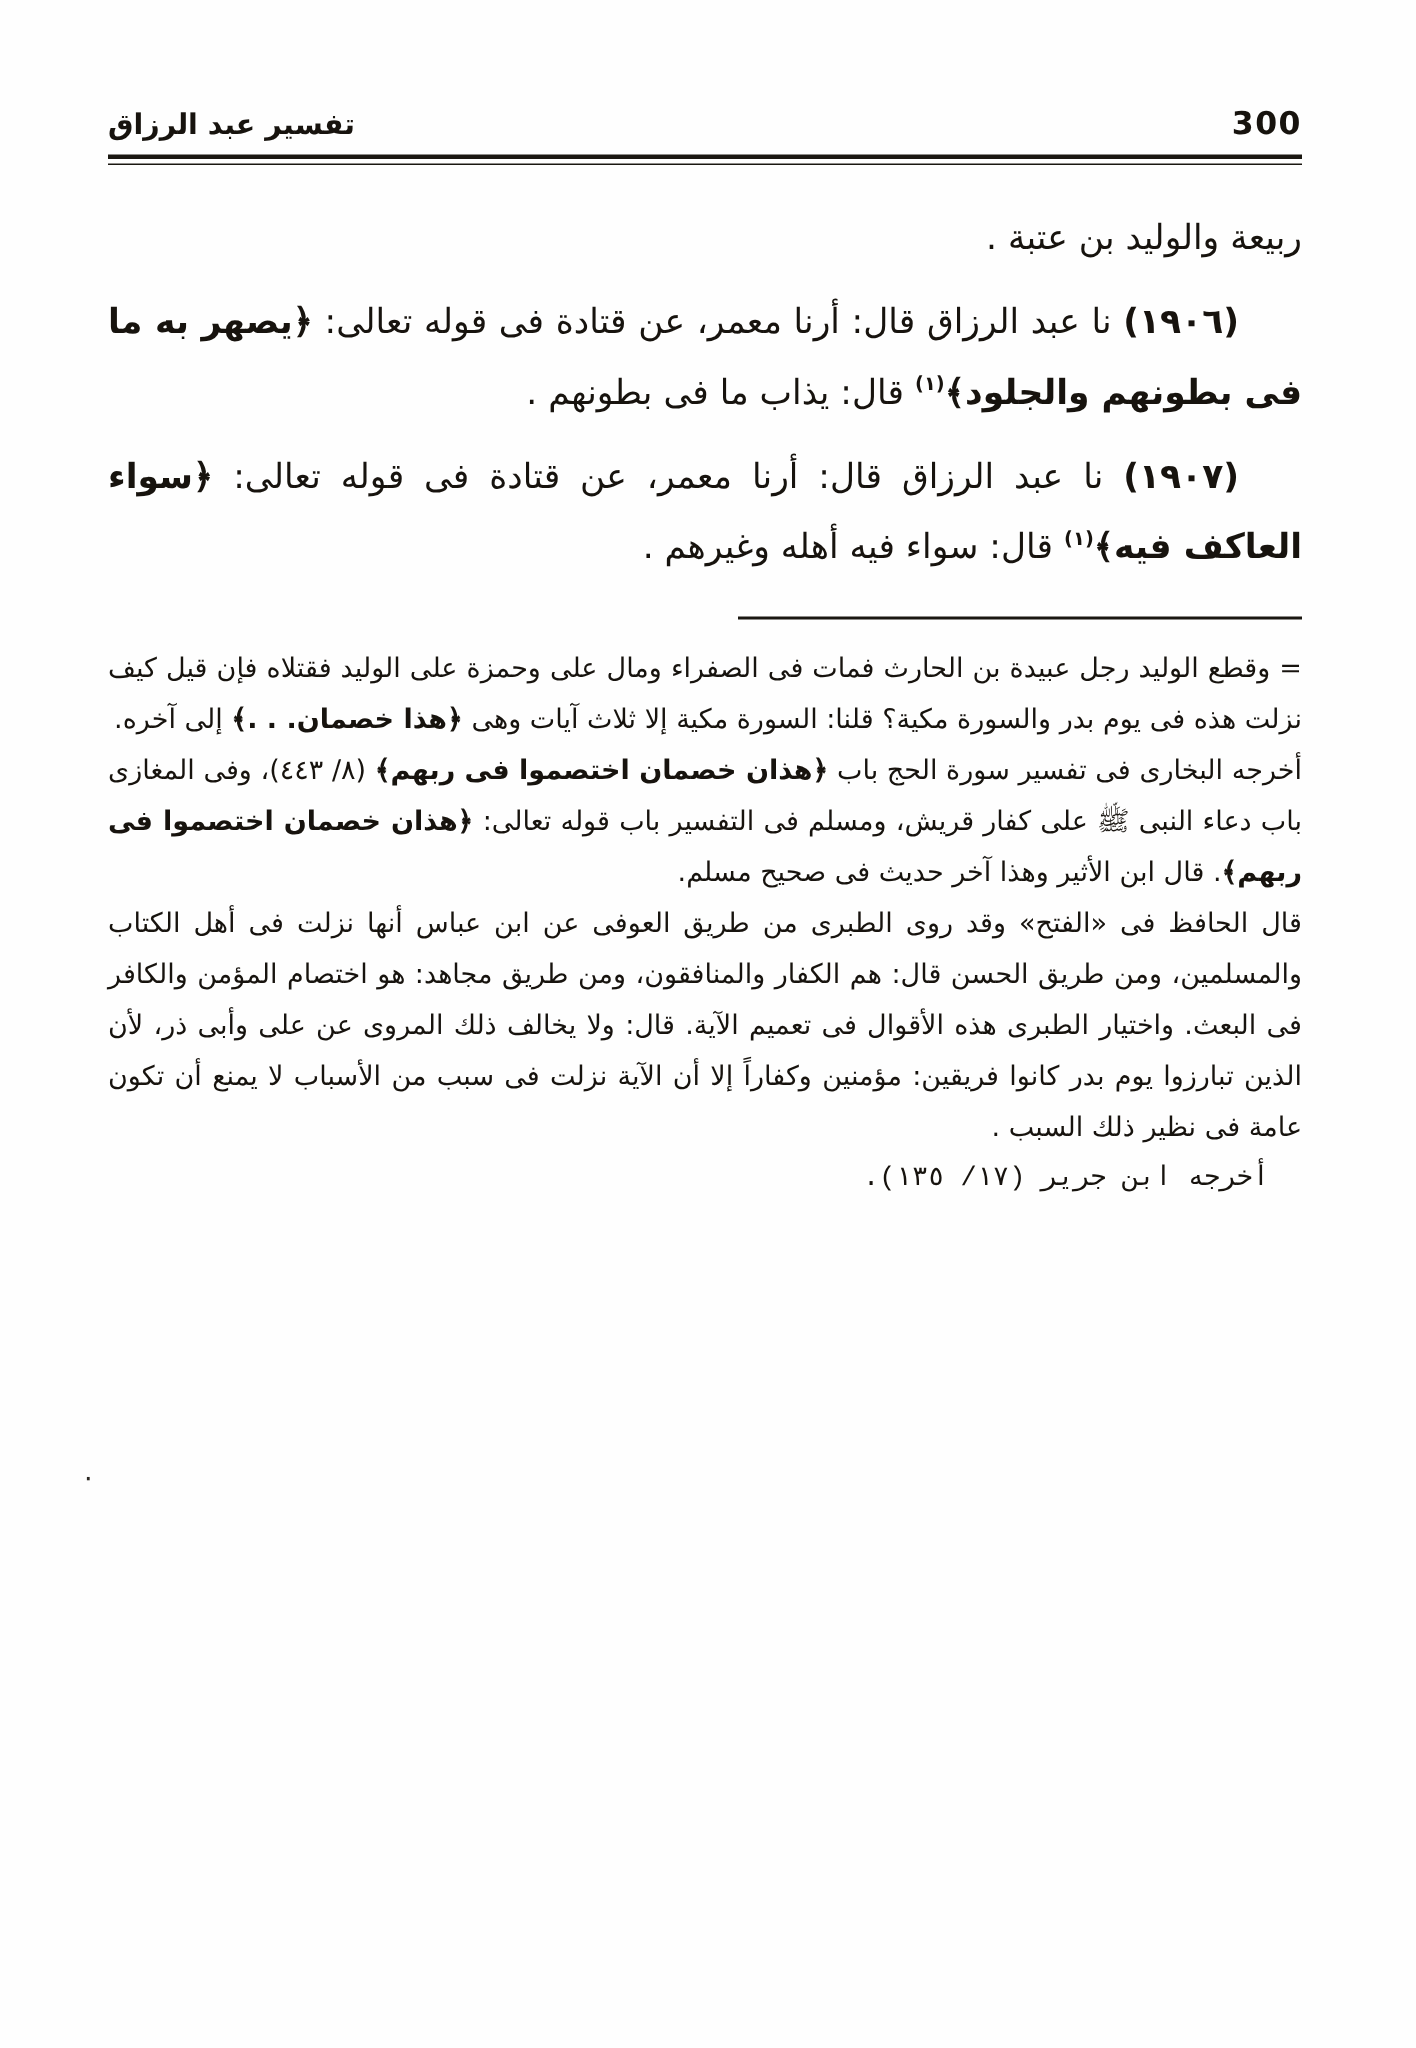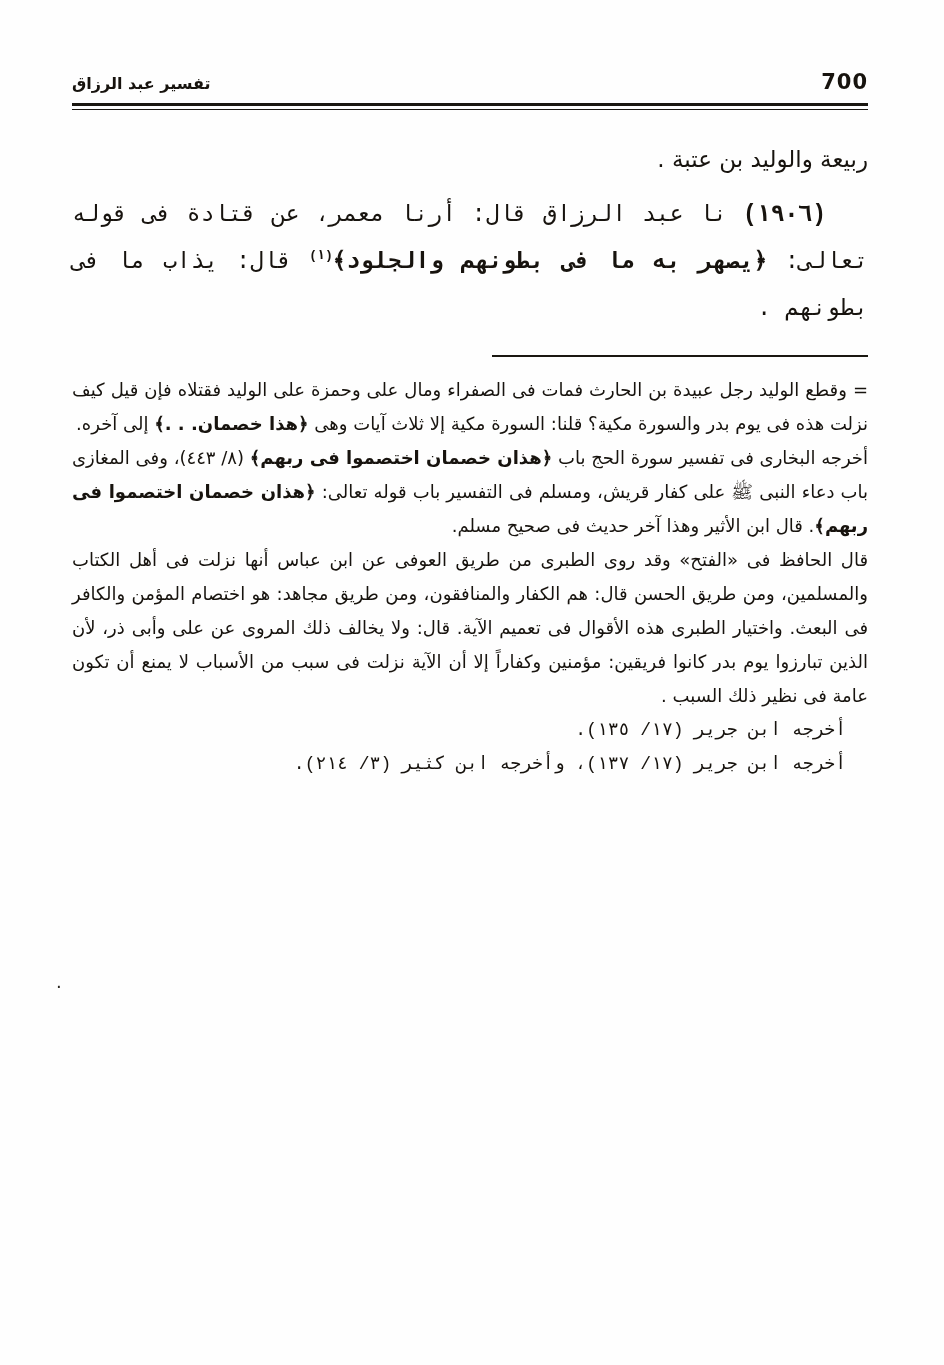--- a/index.html
+++ b/index.html
@@ -19,38 +19,38 @@
   }
 
   
   .running-head {
     display: flex;
     justify-content: space-between;
     align-items: baseline;
     font-weight: bold;
   }
   .pagenum { font-size: 21px; letter-spacing: 1px; margin-right: 0; padding-left: 52px; }
-  .title   { font-size: 16px; }
+  .title   { font-size: 19px; }
 
   .head-rule {
     margin-top: 9px;
     height: 7px;
     border-top: 3.5px solid #1a1711;
     border-bottom: 1.5px solid #1a1711;
   }
 
   
   .body-text {
     margin-top: 26px;
     font-size: 23px;
     line-height: 47px;
     text-align: justify;
   }
   .cont { }
-  .hadith { text-indent: 42px; margin-top: 9px; font-family: Liberation Mono, monospace; }
+  .hadith { text-indent: 42px; margin-top: 9px; }
   .num, .quran, .b { font-weight: bold; }
   .fnref {
     font-weight: bold;
     font-size: 13px;
     line-height: 0;
     vertical-align: 9px;
   }
 
   
   .fn-sep {
@@ -79,49 +79,49 @@
     font-size: 18px;
     color: #2a2620;
   }
 </style>
 </head>
 <body>
 
 <div class="page" dir="rtl" lang="ar">
 
   <header class="running-head">
-    <span class="pagenum">700</span>
+    <span class="pagenum">300</span>
     <span class="title">تفسير عبد الرزاق</span>
   </header>
 
   <div class="head-rule"></div>
 
   <main class="body-text">
     <p class="cont">ربيعة والوليد بن عتبة .</p>
 
     <p class="hadith"><b class="num">(١٩٠٦)</b><span> نا عبد الرزاق قال: أرنا معمر، عن قتادة فى قوله تعالى: </span><b class="quran">﴿يصهر به ما فى بطونهم والجلود﴾</b><sup class="fnref">(١)</sup><span> قال: يذاب ما فى بطونهم .</span></p>
 
+    <p class="hadith"><b class="num">(١٩٠٧)</b><span> نا عبد الرزاق قال: أرنا معمر، عن قتادة فى قوله تعالى: </span><b class="quran">﴿سواء العاكف فيه﴾</b><sup class="fnref">(١)</sup><span> قال: سواء فيه أهله وغيرهم .</span></p>
   </main>
 
   <div class="fn-sep"></div>
 
   <section class="footnotes">
 
     <p class="fn"><span>= وقطع الوليد رجل عبيدة بن الحارث فمات فى الصفراء ومال على وحمزة على الوليد فقتلاه فإن قيل كيف نزلت هذه فى يوم بدر والسورة مكية؟ قلنا: السورة مكية إلا ثلاث آيات وهى </span><b class="quran">﴿هذا خصمان. . .﴾</b><span> إلى آخره.</span></p>
 
     <p class="fn"><span>أخرجه البخارى فى تفسير سورة الحج باب </span><b class="quran">﴿هذان خصمان اختصموا فى ربهم﴾</b><span> (٨/ ٤٤٣)، وفى المغازى باب دعاء النبى ﷺ على كفار قريش، ومسلم فى التفسير باب قوله تعالى: </span><b class="quran">﴿هذان خصمان اختصموا فى ربهم﴾</b><span>. قال ابن الأثير وهذا آخر حديث فى صحيح مسلم.</span></p>
 
 
     <p class="fn">قال الحافظ فى «الفتح» وقد روى الطبرى من طريق العوفى عن ابن عباس أنها نزلت فى أهل الكتاب والمسلمين، ومن طريق الحسن قال: هم الكفار والمنافقون، ومن طريق مجاهد: هو اختصام المؤمن والكافر فى البعث. واختيار الطبرى هذه الأقوال فى تعميم الآية. قال: ولا يخالف ذلك المروى عن على وأبى ذر، لأن الذين تبارزوا يوم بدر كانوا فريقين: مؤمنين وكفاراً إلا أن الآية نزلت فى سبب من الأسباب لا يمنع أن تكون عامة فى نظير ذلك السبب .</p>
 
 
     <p class="fn cite2">أخرجه ابن جرير (١٧/ ١٣٥).</p>
 
 
 
-    <p class="fn cite2">أخرجه ابن جرير (١٧/ ١٣٧)، وأخرجه ابن كثير (٣/ ٢١٤).</p>
 
 
   </section>
 
   <span class="margin-mark">·</span>
 
 </div>
 
 </body></html>

